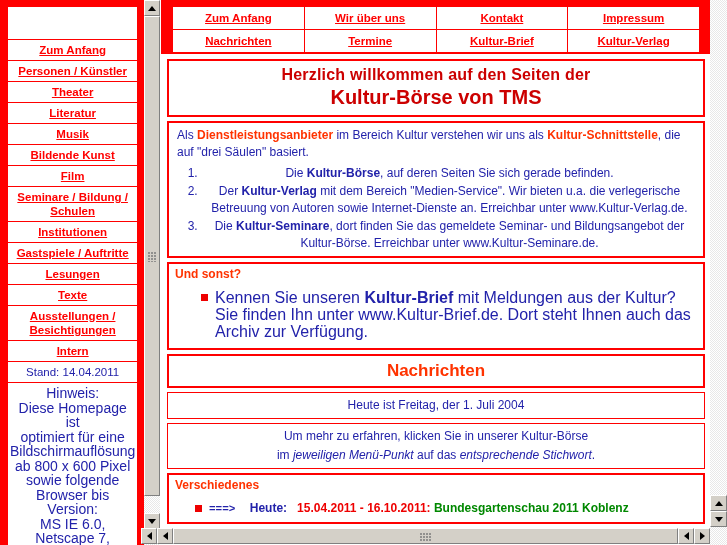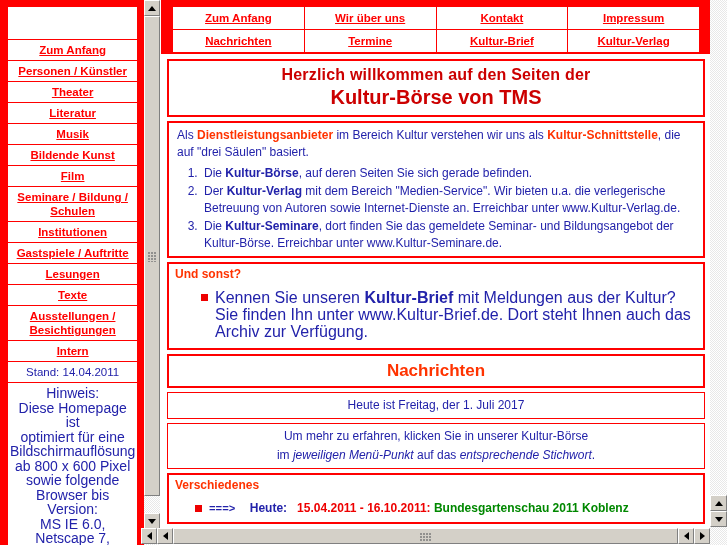--- a/index.html
+++ b/index.html
@@ -218,21 +218,21 @@
   }
   .hl-red   { color: #ff3300; font-weight: bold; }
   .hl-bold  { font-weight: bold; }
   ol.steps {
     color: #2222aa;
     font-size: 12px;
     line-height: 17px;
     margin: 4px 8px 4px 4px;
     padding-left: 28px;
   }
-  ol.steps li { margin-bottom: 1px; padding-left: 3px; }
+  ol.steps li { margin-bottom: 1px; padding-left: 3px; text-align: center; }
   .gesamt {
     color: #2222aa;
     font-size: 12px;
     margin: 10px 8px 6px 22px;
   }
   .sectlabel {
     color: #ff3300;
     font-weight: bold;
     font-size: 12px;
     margin: 3px 6px 0 6px;
@@ -457,21 +457,21 @@
           <ul class="bullets">
             <li><span>Kennen Sie unseren </span><span class="hl-bold">Kultur-Brief</span><span> mit Meldungen aus der Kultur? Sie finden Ihn unter www.Kultur-Brief.de. Dort steht Ihnen auch das Archiv zur Verfügung.</span></li>
           </ul>
         </div>
 
         <div class="block">
           <h2 class="nachrichten">Nachrichten</h2>
         </div>
 
         <div class="block thin">
-          <div class="centerline">Heute ist Freitag, der 1. Juli 2017</div>
+          <div class="centerline">Heute ist Freitag, der 1. Juli 2004</div>
         </div>
 
         <div class="block thin">
           <div class="centerline">Um mehr zu erfahren, klicken Sie in unserer Kultur-Börse</div>
           <div class="centerline" style="margin-top:-2px;"><span>im </span><span class="ital">jeweiligen Menü-Punkt</span><span> auf das </span><span class="ital">entsprechende Stichwort</span><span>.</span></div>
         </div>
 
         <div class="block">
           <div class="sectlabel">Verschiedenes</div>
           <div class="news-item">

